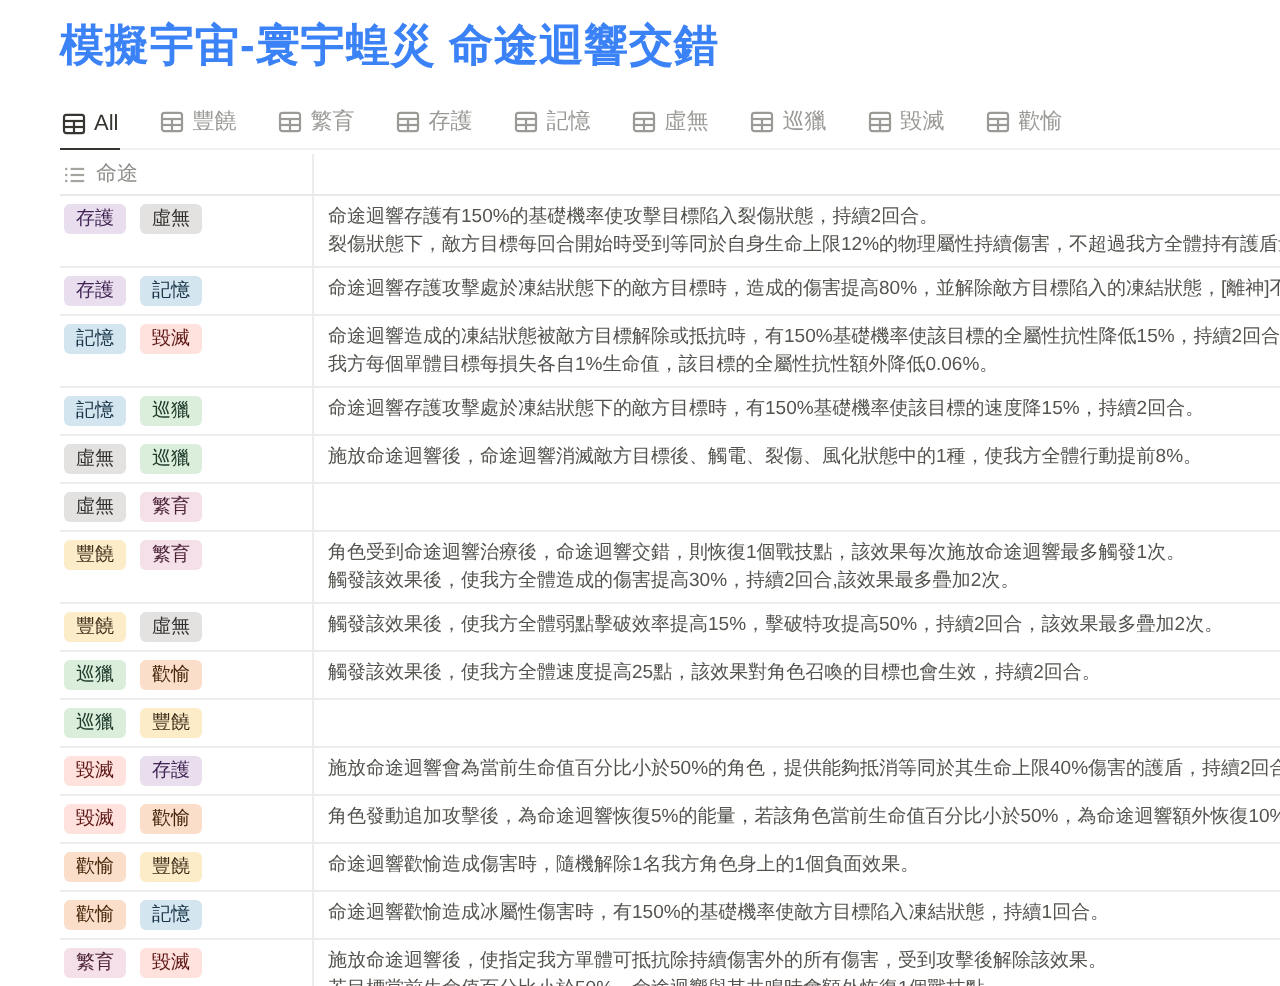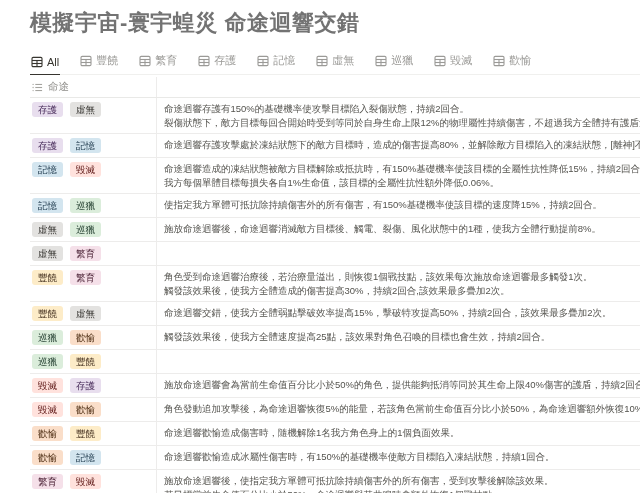--- a/index.html
+++ b/index.html
@@ -1,20 +1,20 @@
 <!DOCTYPE html>
 <html><head>
 <meta charset="utf-8">
 <style>
   * { margin: 0; padding: 0; box-sizing: border-box; }
   html, body { width: 640px; height: 493px; overflow: hidden; background: #ffffff; }
   body { font-family: "Liberation Sans", sans-serif; color: #37352f; }
   .page { padding: 8px 0 0 30px; }
 
-  .page-title { font-size: 22px; font-weight: 700; letter-spacing: .5px; color: #737373; margin-bottom: 12px; }
+  .page-title { font-size: 22px; font-weight: 700; letter-spacing: .5px; color: #3b82f6; margin-bottom: 12px; }
 
   .views-bar { display: flex; align-items: flex-end; gap: 19px; border-bottom: 1px solid #f0f0ee; padding-right: 4px; }
   .tab { display: inline-flex; align-items: center; gap: 4px; font-size: 11px; color: #9b9a97; padding: 3px 1px 6px 1px; cursor: pointer; white-space: nowrap; }
   .tab svg { display: block; stroke: #9b9a97; }
   .tab.active { color: #37352f; border-bottom: 1.5px solid #37352f; margin-bottom: -1px; font-weight: 500; }
   .tab.active svg { stroke: #37352f; }
 
   .table { margin-top: 2px; }
   .thead { display: flex; border-bottom: 1px solid #e9e9e7; }
   .th { display: flex; align-items: center; gap: 5px; font-size: 10.5px; color: #8f8e8a; padding: 4px 8px 4px 2px; height: 20px; }
@@ -173,49 +173,49 @@
             <span class="tag" style="background: rgb(255, 226, 221); color: rgb(93, 23, 21);">毀滅</span>
           </div>
     <div class="cell-effect">命途迴響造成的凍結狀態被敵方目標解除或抵抗時，有150%基礎機率使該目標的全屬性抗性降低15%，持續2回合。
 我方每個單體目標每損失各自1%生命值，該目標的全屬性抗性額外降低0.06%。</div>
   </div>
         <div class="trow">
     <div class="cell-paths">
             <span class="tag" style="background: rgb(211, 229, 239); color: rgb(24, 51, 71);">記憶</span>
             <span class="tag" style="background: rgb(219, 237, 219); color: rgb(28, 56, 41);">巡獵</span>
           </div>
-    <div class="cell-effect">使指定我方單體可抵抗除持續傷害外的所有傷害，有150%基礎機率使該目標的速度降15%，持續2回合。</div>
+    <div class="cell-effect">命途迴響存護攻擊處於凍結狀態下的敵方目標時，有150%基礎機率使該目標的速度降15%，持續2回合。</div>
   </div>
         <div class="trow">
     <div class="cell-paths">
             <span class="tag" style="background: rgb(227, 226, 224); color: rgb(50, 48, 44);">虛無</span>
             <span class="tag" style="background: rgb(219, 237, 219); color: rgb(28, 56, 41);">巡獵</span>
           </div>
     <div class="cell-effect">施放命途迴響後，命途迴響消滅敵方目標後、觸電、裂傷、風化狀態中的1種，使我方全體行動提前8%。</div>
   </div>
         <div class="trow">
     <div class="cell-paths">
             <span class="tag" style="background: rgb(227, 226, 224); color: rgb(50, 48, 44);">虛無</span>
             <span class="tag" style="background: rgb(245, 224, 233); color: rgb(76, 35, 55);">繁育</span>
           </div>
   </div>
         <div class="trow">
     <div class="cell-paths">
             <span class="tag" style="background: rgb(253, 236, 200); color: rgb(64, 44, 27);">豐饒</span>
             <span class="tag" style="background: rgb(245, 224, 233); color: rgb(76, 35, 55);">繁育</span>
           </div>
-    <div class="cell-effect">角色受到命途迴響治療後，若治療量溢出，則恢復1個戰技點，該效果每次施放命途迴響最多觸發1次。
+    <div class="cell-effect">角色受到命途迴響治療後，命途迴響交錯，則恢復1個戰技點，該效果每次施放命途迴響最多觸發1次。
 觸發該效果後，使我方全體造成的傷害提高30%，持續2回合,該效果最多疊加2次。</div>
   </div>
         <div class="trow">
     <div class="cell-paths">
             <span class="tag" style="background: rgb(253, 236, 200); color: rgb(64, 44, 27);">豐饒</span>
             <span class="tag" style="background: rgb(227, 226, 224); color: rgb(50, 48, 44);">虛無</span>
           </div>
-    <div class="cell-effect">命途迴響交錯，使我方全體弱點擊破效率提高15%，擊破特攻提高50%，持續2回合，該效果最多疊加2次。</div>
+    <div class="cell-effect">觸發該效果後，使我方全體弱點擊破效率提高15%，擊破特攻提高50%，持續2回合，該效果最多疊加2次。</div>
   </div>
         <div class="trow">
     <div class="cell-paths">
             <span class="tag" style="background: rgb(219, 237, 219); color: rgb(28, 56, 41);">巡獵</span>
             <span class="tag" style="background: rgb(250, 222, 201); color: rgb(73, 41, 14);">歡愉</span>
           </div>
     <div class="cell-effect">觸發該效果後，使我方全體速度提高25點，該效果對角色召喚的目標也會生效，持續2回合。</div>
   </div>
         <div class="trow">
     <div class="cell-paths">

